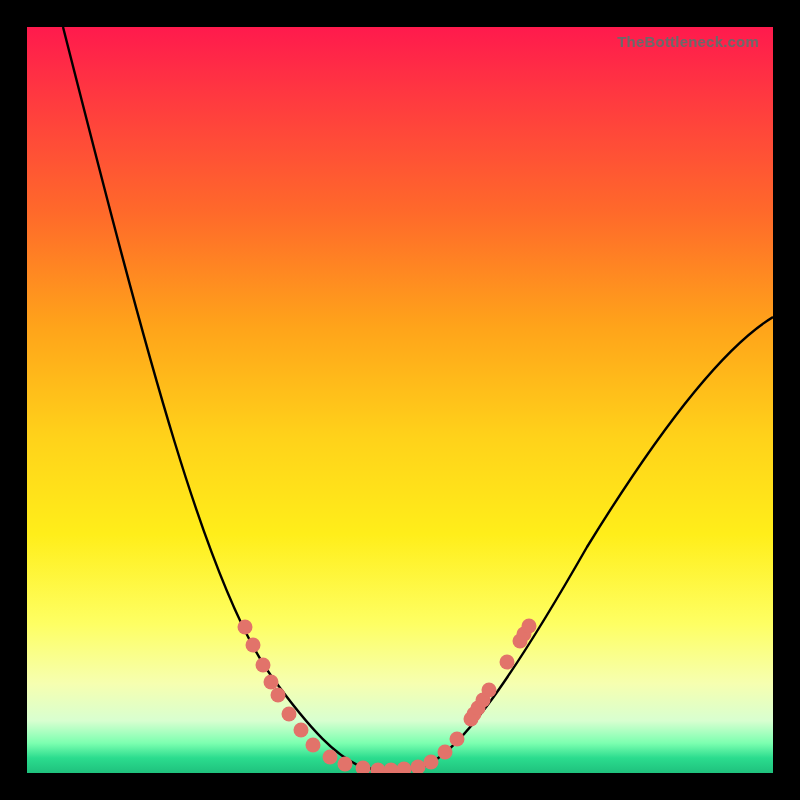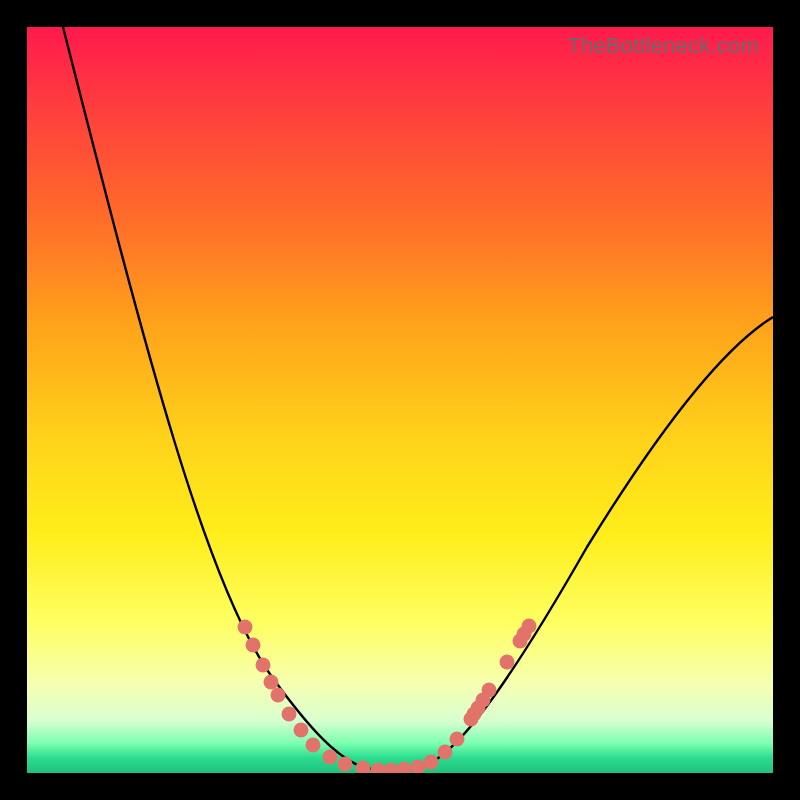--- a/index.html
+++ b/index.html
@@ -30,22 +30,22 @@
       #7cffb0 96%,
       #2bdc8e 98%,
       #1fc17d 100%
     );
   }
   .watermark {
     position: absolute;
     top: 6px;
     right: 14px;
     color: #6a6a6a;
-    font-size: 22px;
-    font-weight: 400;
+    font-size: 15px;
+    font-weight: 700;
     letter-spacing: 0.2px;
     z-index: 5;
   }
   svg.curve {
     position: absolute;
     left: 0;
     top: 0;
     width: 746px;
     height: 746px;
     z-index: 3;

